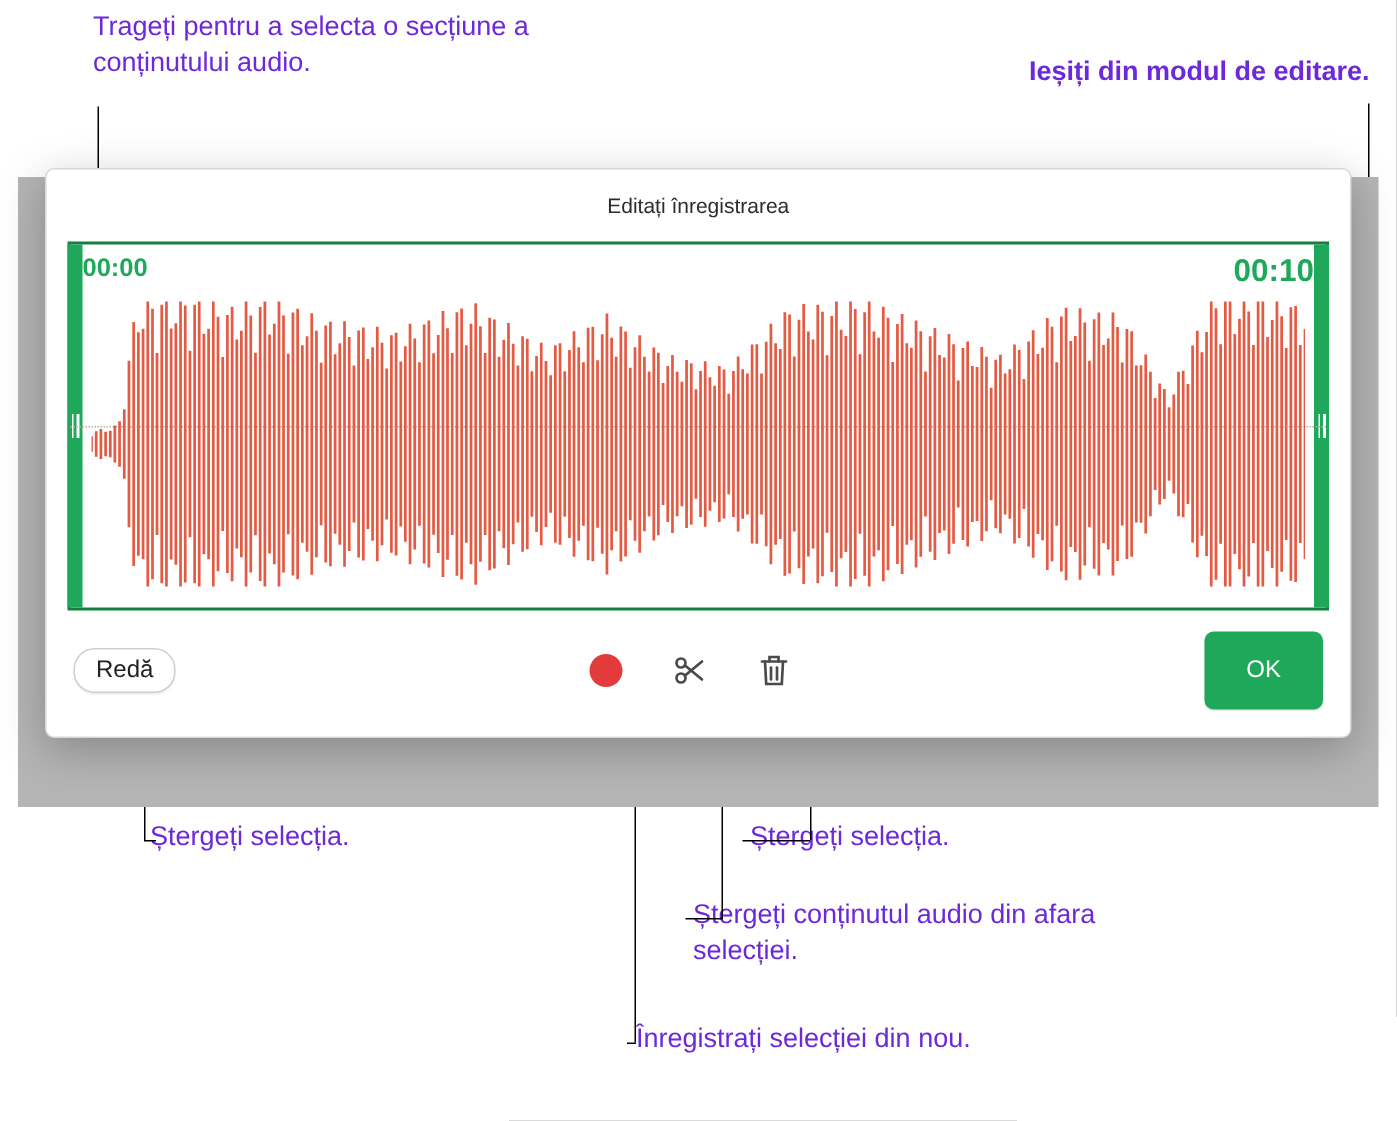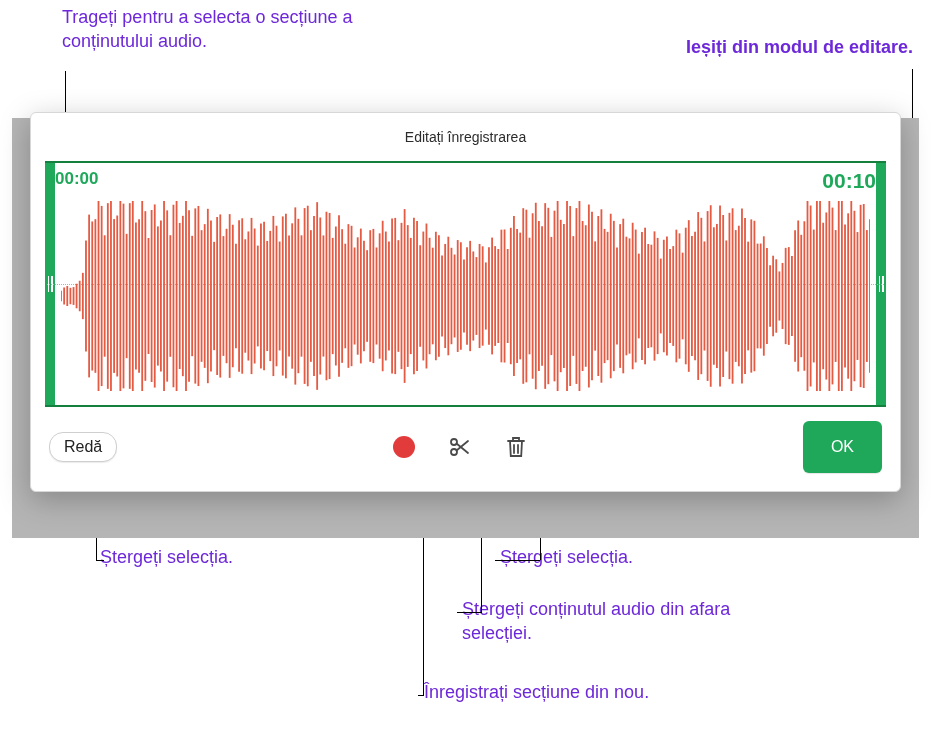--- a/index.html
+++ b/index.html
@@ -147,21 +147,21 @@
     }
   </style>
 </head>
 <body>
 
 <div class="callout" style="left:62px; top:5px; max-width:360px;">Trageți pentru a selecta o secțiune a conținutului audio.</div>
 <div class="callout" style="right:18px; top:35px; text-align:right;font-weight:bold;">Ieșiți din modul de editare.</div>
 <div class="callout" style="left:100px; top:545px;">Ștergeți selecția.</div>
 <div class="callout" style="left:500px; top:545px;">Ștergeți selecția.</div>
 <div class="callout" style="left:462px; top:597px; max-width:320px;">Ștergeți conținutul audio din afara selecției.</div>
-<div class="callout" style="left:424px; top:680px;">Înregistrați secțiune din nou.</div>
+<div class="callout" style="left:424px; top:680px;">Înregistrați selecției din nou.</div>
 
 <div class="callout-line" style="left:65px; top:71px; width:1px; height:115px;"></div>
 <div class="callout-line" style="left:912px; top:69px; width:1px; height:430px;"></div>
 <div class="callout-line" style="left:883px; top:499px; width:30px; height:1px;"></div>
 
 <div class="callout-line" style="left:96px; top:505px; width:1px; height:55px;"></div>
 <div class="callout-line" style="left:96px; top:560px; width:8px; height:1px;"></div>
 
 <div class="callout-line" style="left:540px; top:505px; width:1px; height:55px;"></div>
 <div class="callout-line" style="left:495px; top:560px; width:45px; height:1px;"></div>

